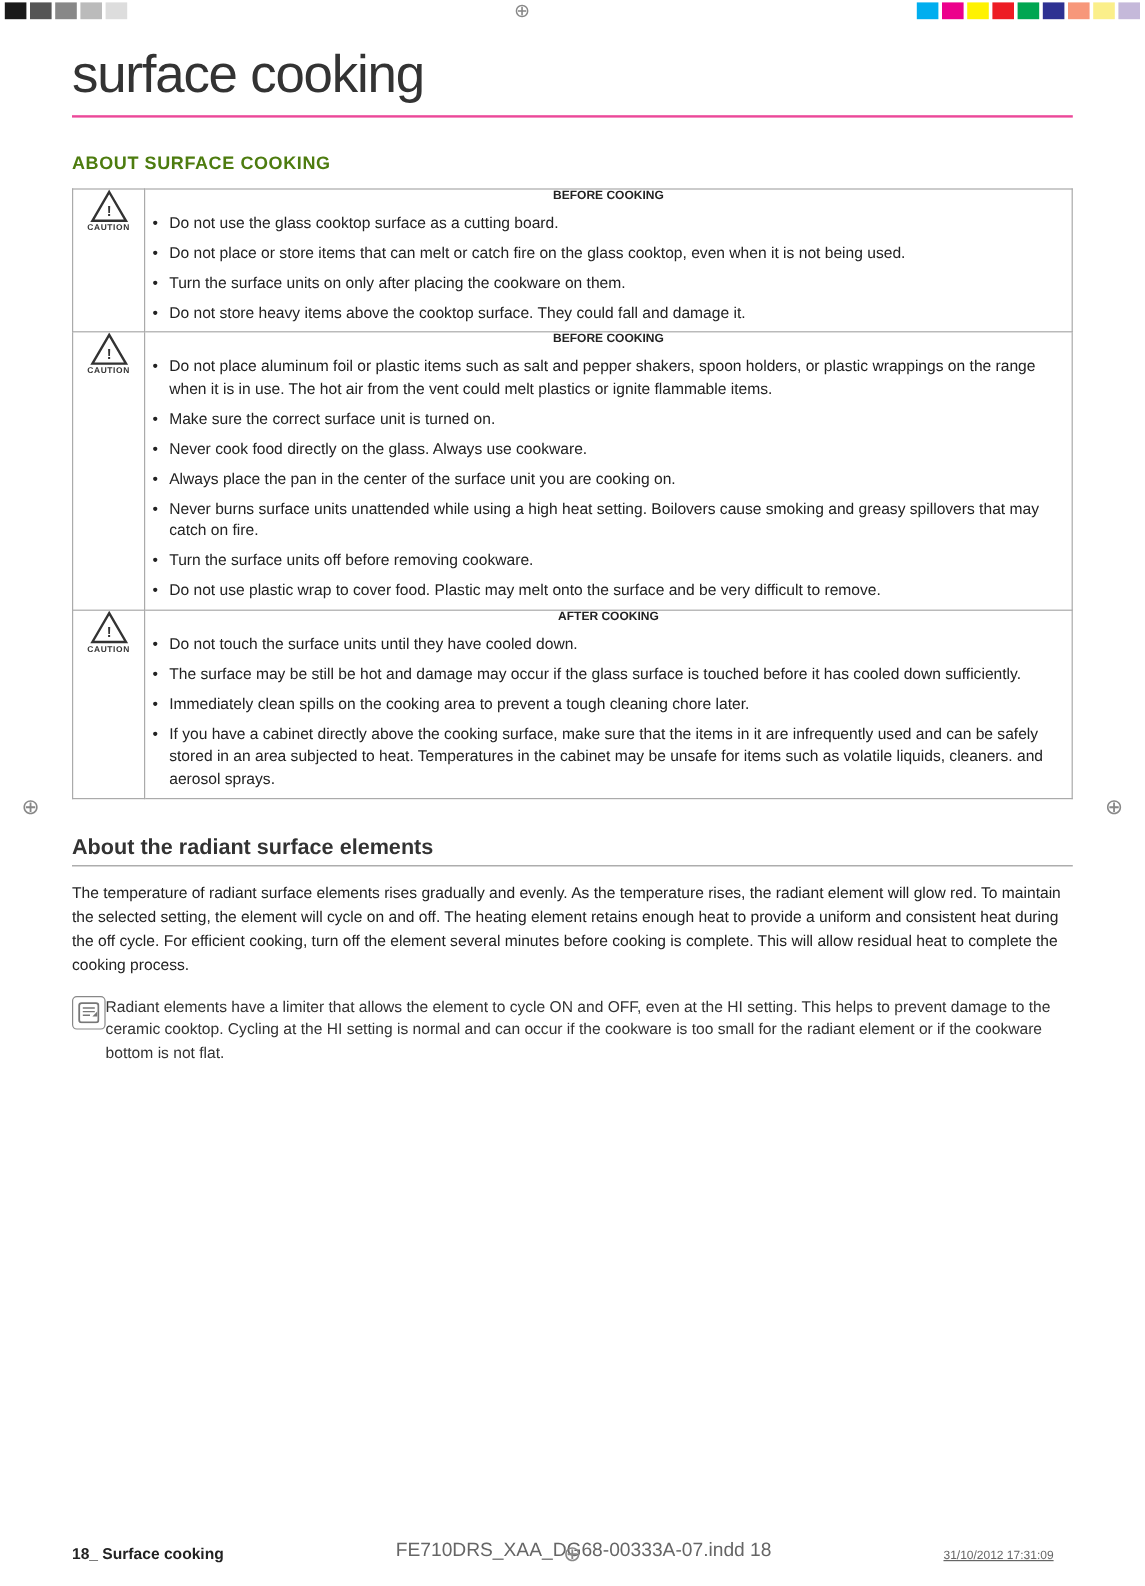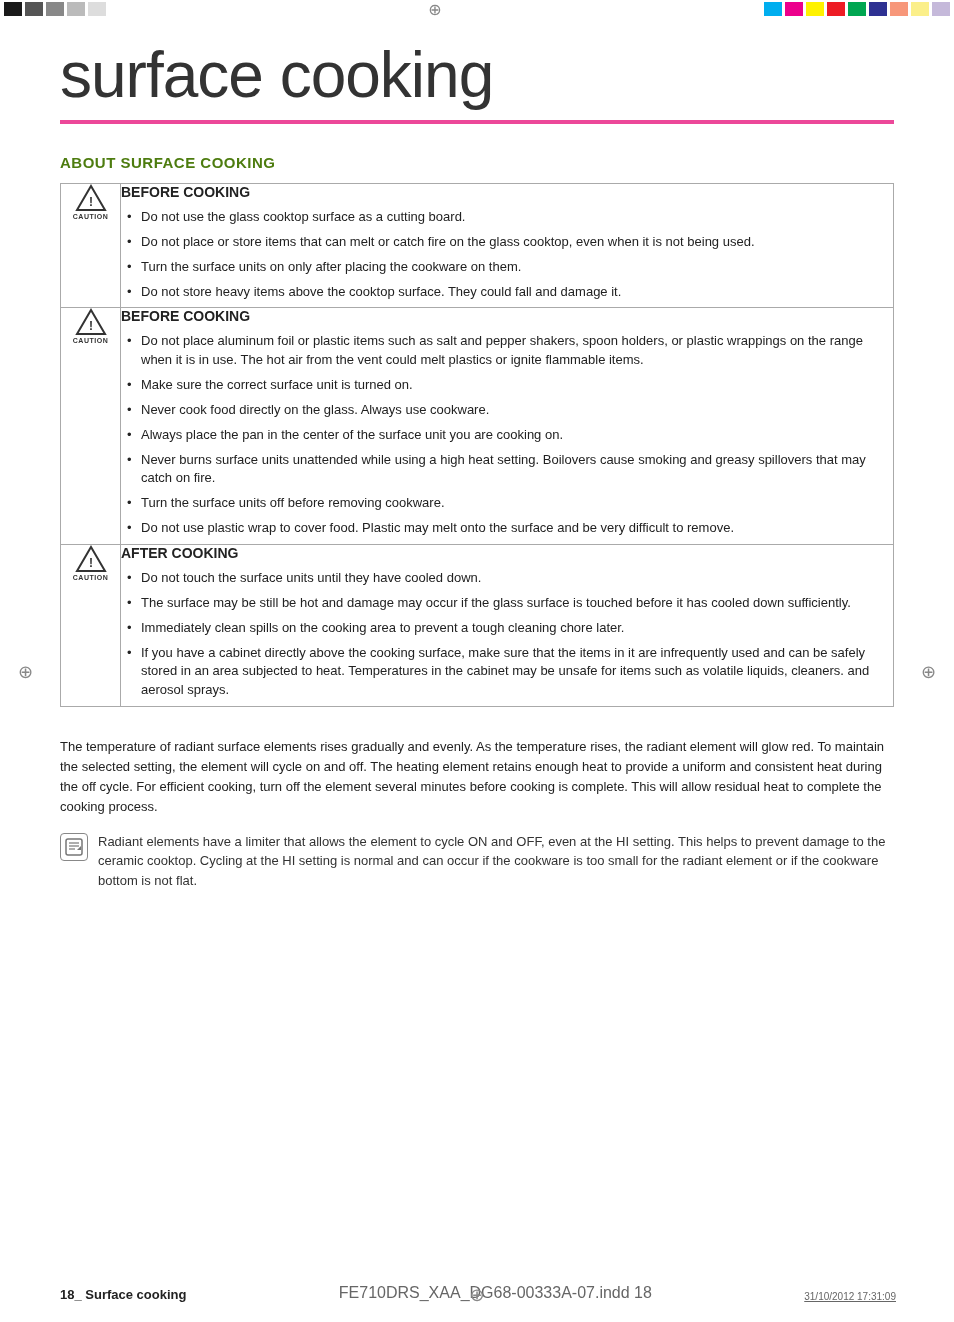--- a/index.html
+++ b/index.html
@@ -57,25 +57,25 @@
       color: #888;
     }
 
     
     .page-content {
       padding: 20px 60px 40px 60px;
     }
 
     
     .page-title {
-      font-size: 64px;
+      font-size: 44px;
       font-weight: 300;
       color: #333;
       letter-spacing: -1px;
-      border-bottom: 4px solid #ec4899;
+      border-bottom: 2px solid #ec4899;
       padding-bottom: 8px;
       margin-bottom: 30px;
       font-family: Arial, Helvetica, sans-serif;
     }
 
     
     .section-heading {
       font-size: 15px;
       font-weight: bold;
       color: #4d7c0f;
@@ -124,23 +124,24 @@
     .caution-text {
       font-size: 7px;
       font-weight: bold;
       letter-spacing: 0.5px;
       color: #333;
       margin-top: 1px;
     }
 
     
     .caution-section-title {
-      font-size: 14px;
+      font-size: 10px;
       font-weight: bold;
       margin-bottom: 8px;
+      text-align: center;
     }
 
     
     .bullet-list {
       list-style: none;
       padding: 0;
       margin: 4px;
     }
 
     .bullet-list li {
@@ -170,21 +171,20 @@
 
     .body-text {
       font-size: 13px;
       line-height: 1.55;
       margin-bottom: 14px;
     }
 
     
     .note-box {
       display: flex;
-      gap: 10px;
       margin-top: 10px;
     }
 
     .note-icon {
       flex-shrink: 0;
       width: 28px;
       height: 28px;
       border: 1.5px solid #888;
       border-radius: 4px;
       display: flex;
@@ -199,21 +199,21 @@
       font-size: 13px;
       line-height: 1.5;
       color: #333;
     }
 
     
     .footer {
       position: absolute;
       bottom: 20px;
       left: 60px;
-      right: 58px;
+      right: 76px;
       display: flex;
       justify-content: space-between;
       align-items: flex-end;
     }
 
     .footer-page-num {
       font-size: 13px;
       font-weight: bold;
     }
 
@@ -363,20 +363,21 @@
           <li>The surface may be still be hot and damage may occur if the glass surface is touched before it has cooled down sufficiently.</li>
           <li>Immediately clean spills on the cooking area to prevent a tough cleaning chore later.</li>
           <li>If you have a cabinet directly above the cooking surface, make sure that the items in it are infrequently used and can be safely stored in an area subjected to heat. Temperatures in the cabinet may be unsafe for items such as volatile liquids, cleaners. and aerosol sprays.</li>
         </ul>
       </td>
     </tr>
 
   </tbody>
     </table>
 
+  <h2 class="subsection-heading">About the radiant surface elements</h2>
 
   <p class="body-text">The temperature of radiant surface elements rises gradually and evenly. As the temperature rises, the radiant element will glow red. To maintain the selected setting, the element will cycle on and off. The heating element retains enough heat to provide a uniform and consistent heat during the off cycle. For efficient cooking, turn off the element several minutes before cooking is complete. This will allow residual heat to complete the cooking process.</p>
 
   <div class="note-box">
     <div class="note-icon">
       <svg width="18" height="18" viewBox="0 0 18 18" xmlns="http://www.w3.org/2000/svg">
         <rect x="1" y="1" width="16" height="16" rx="2" ry="2" fill="none" stroke="#777" stroke-width="1.5"></rect>
         <line x1="4" y1="5" x2="14" y2="5" stroke="#777" stroke-width="1.2"></line>
         <line x1="4" y1="8" x2="14" y2="8" stroke="#777" stroke-width="1.2"></line>
         <line x1="4" y1="11" x2="10" y2="11" stroke="#777" stroke-width="1.2"></line>

